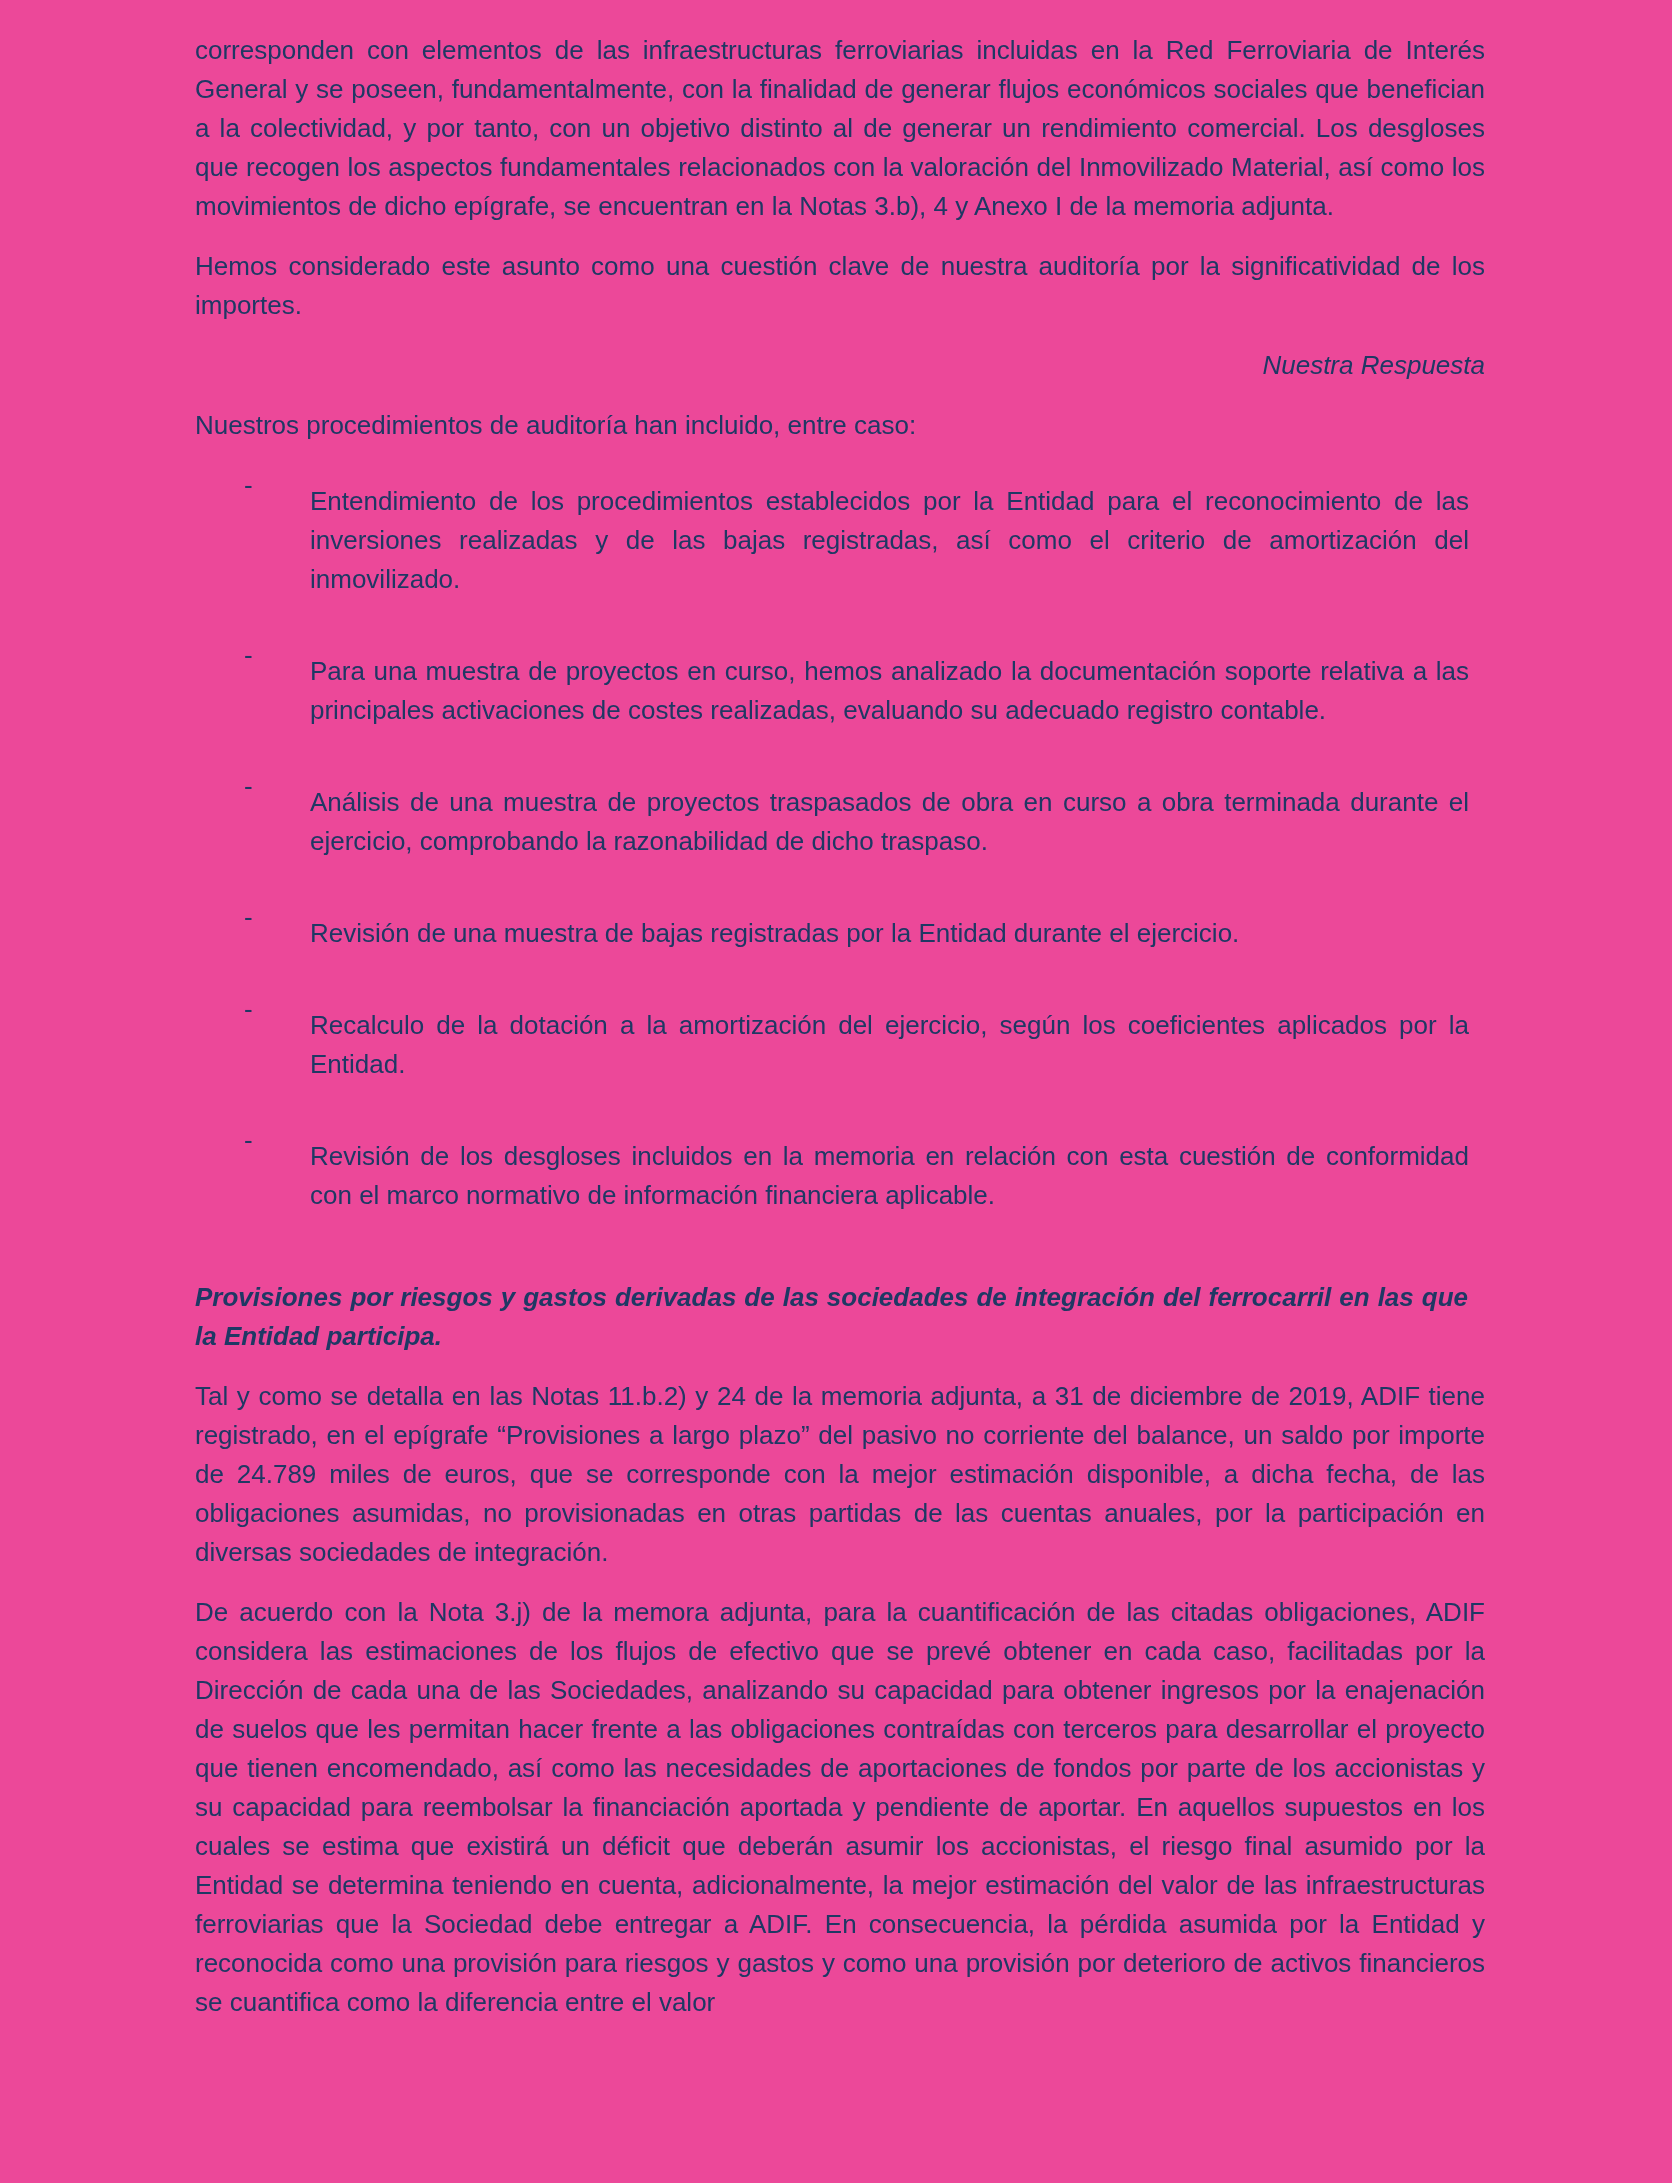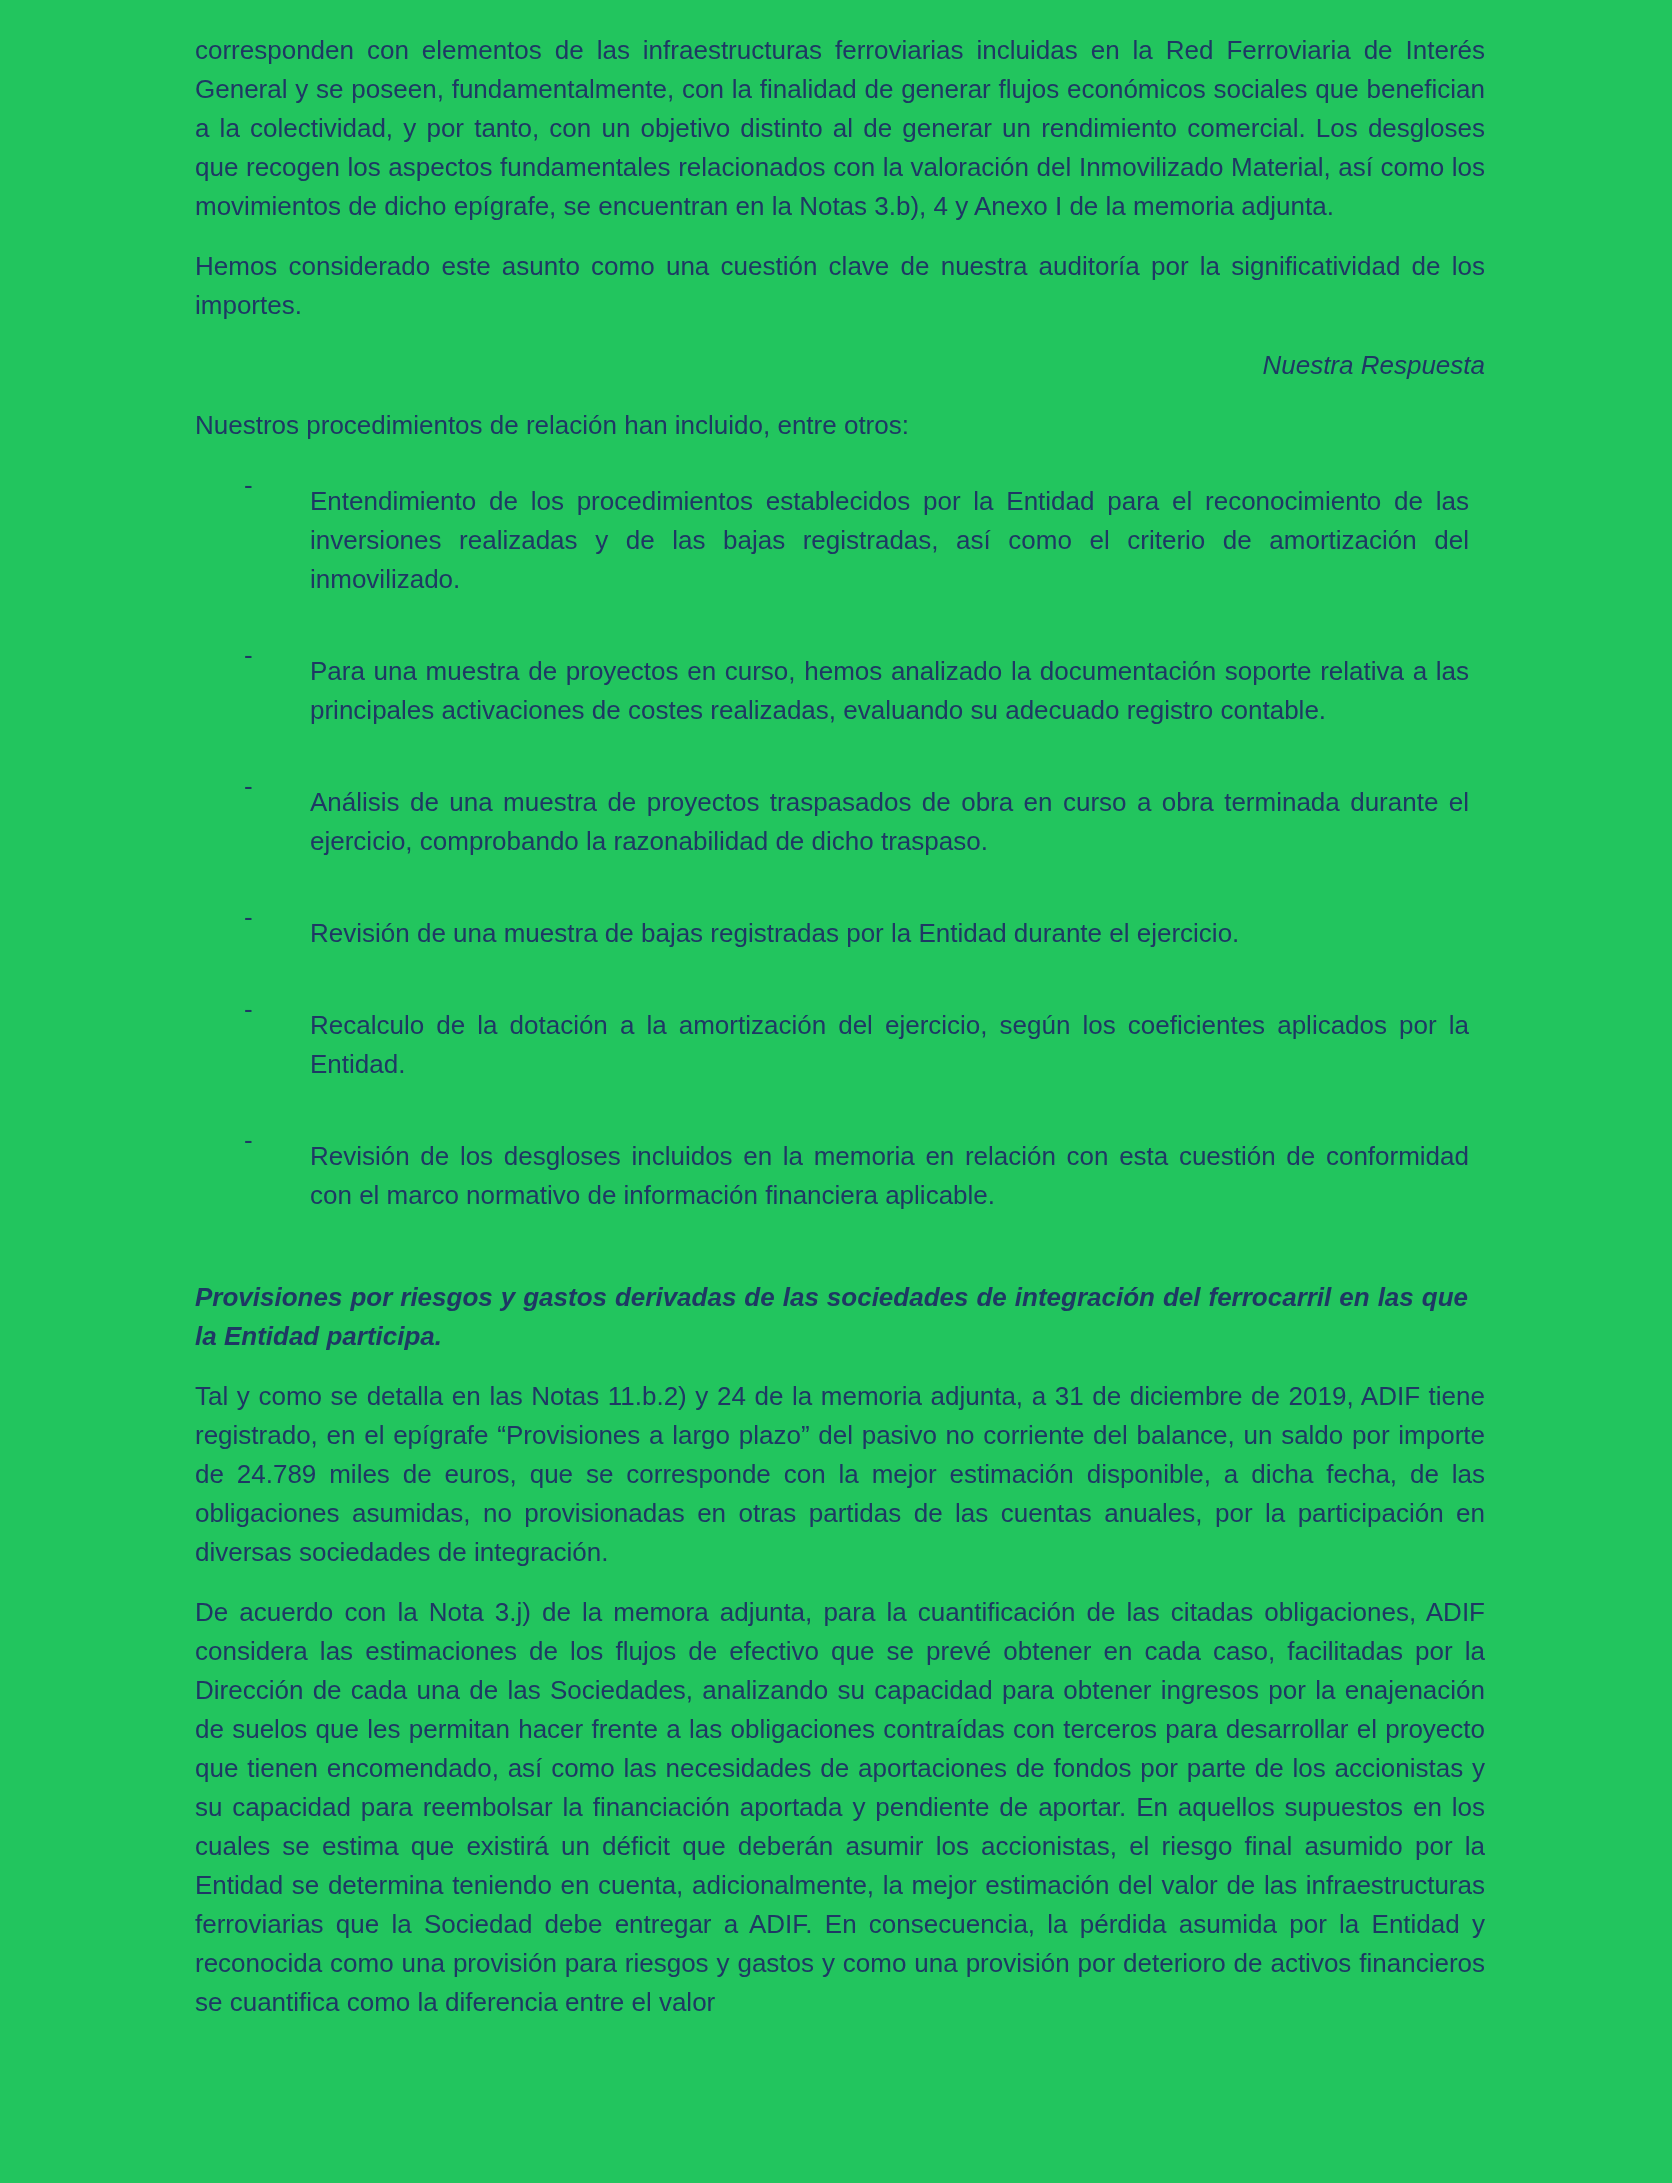--- a/index.html
+++ b/index.html
@@ -5,21 +5,21 @@
   html, body {
     margin: 0;
     padding: 0;
     background: #ffffff;
   }
   .page {
     position: relative;
     width: 1672px;
     min-height: 2183px;
     box-sizing: border-box;
-    background: #22c55e;
+    background: #ec4899;
     color: #1f3864;
     font-family: "Liberation Sans", sans-serif;
     font-size: 26px;
     line-height: 39px;
     padding: 31px 187px 31px 195px;
   }
   .para {
     margin: 0 0 21px 0;
     text-align: justify;
     text-justify: inter-word;
@@ -59,21 +59,21 @@
 <body>
 
 <div class="page">
 
   <p class="para">corresponden con elementos de las infraestructuras ferroviarias incluidas en la Red Ferroviaria de Interés General y se poseen, fundamentalmente, con la finalidad de generar flujos económicos sociales que benefician a la colectividad, y por tanto, con un objetivo distinto al de generar un rendimiento comercial. Los desgloses que recogen los aspectos fundamentales relacionados con la valoración del Inmovilizado Material, así como los movimientos de dicho epígrafe, se encuentran en la Notas 3.b), 4 y Anexo I de la memoria adjunta.</p>
 
   <p class="para">Hemos considerado este asunto como una cuestión clave de nuestra auditoría por la significatividad de los importes.</p>
 
   <p class="heading-italic">Nuestra Respuesta</p>
 
-  <p class="para">Nuestros procedimientos de relación han incluido, entre otros:</p>
+  <p class="para">Nuestros procedimientos de auditoría han incluido, entre caso:</p>
 
   <div class="bullet-list">
 
     <div class="list-item">
       <span class="list-marker">-</span>
       <p class="list-text">Entendimiento de los procedimientos establecidos por la Entidad para el reconocimiento de las inversiones realizadas y de las bajas registradas, así como el criterio de amortización del inmovilizado.</p>
     </div>
 
     <div class="list-item">
       <span class="list-marker">-</span>

